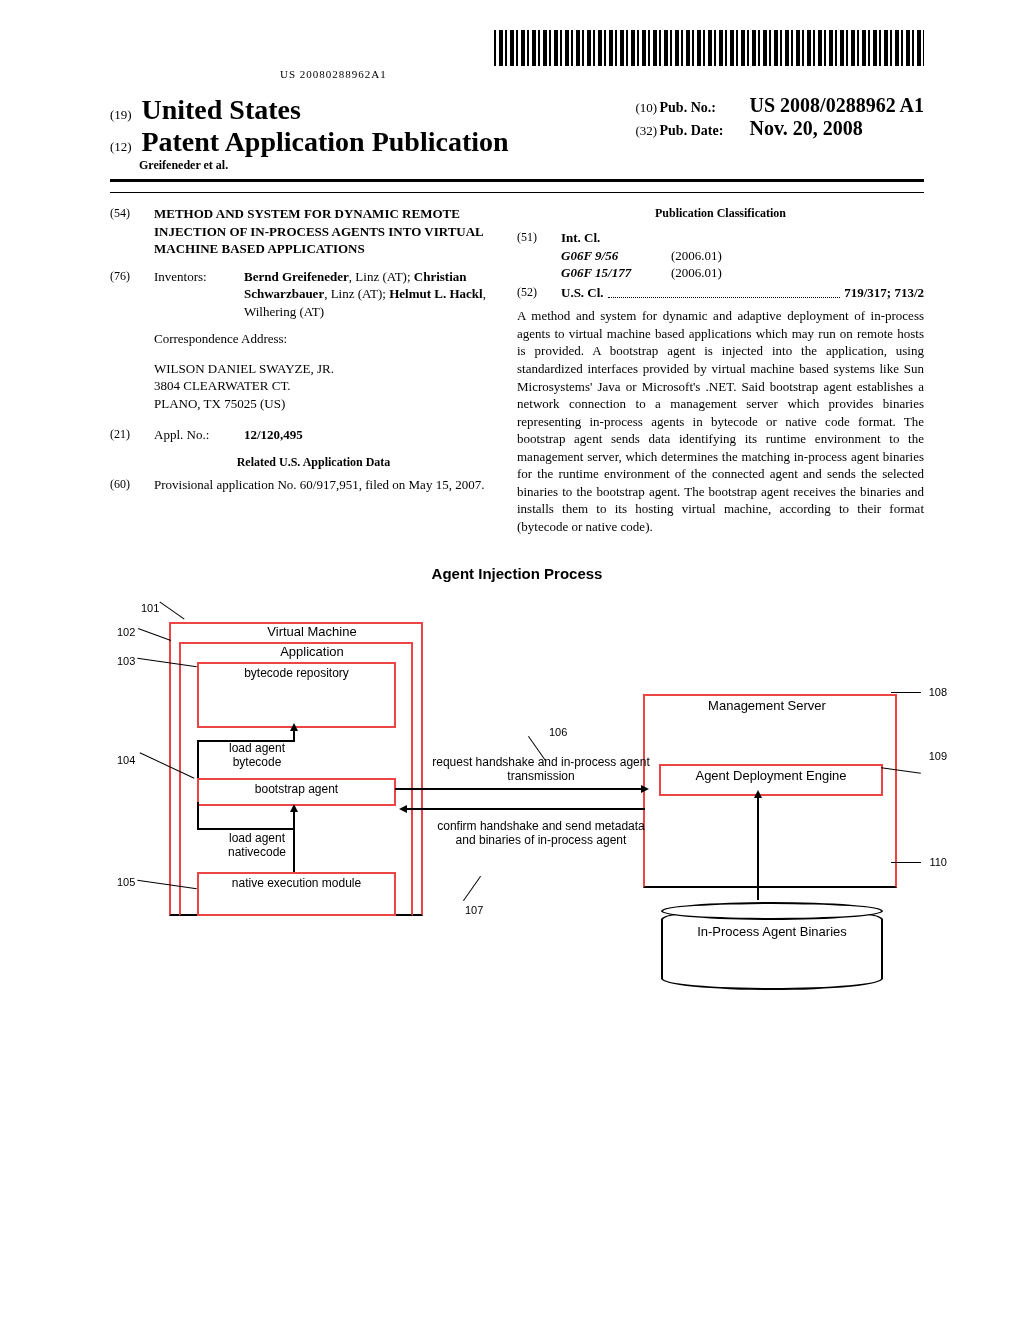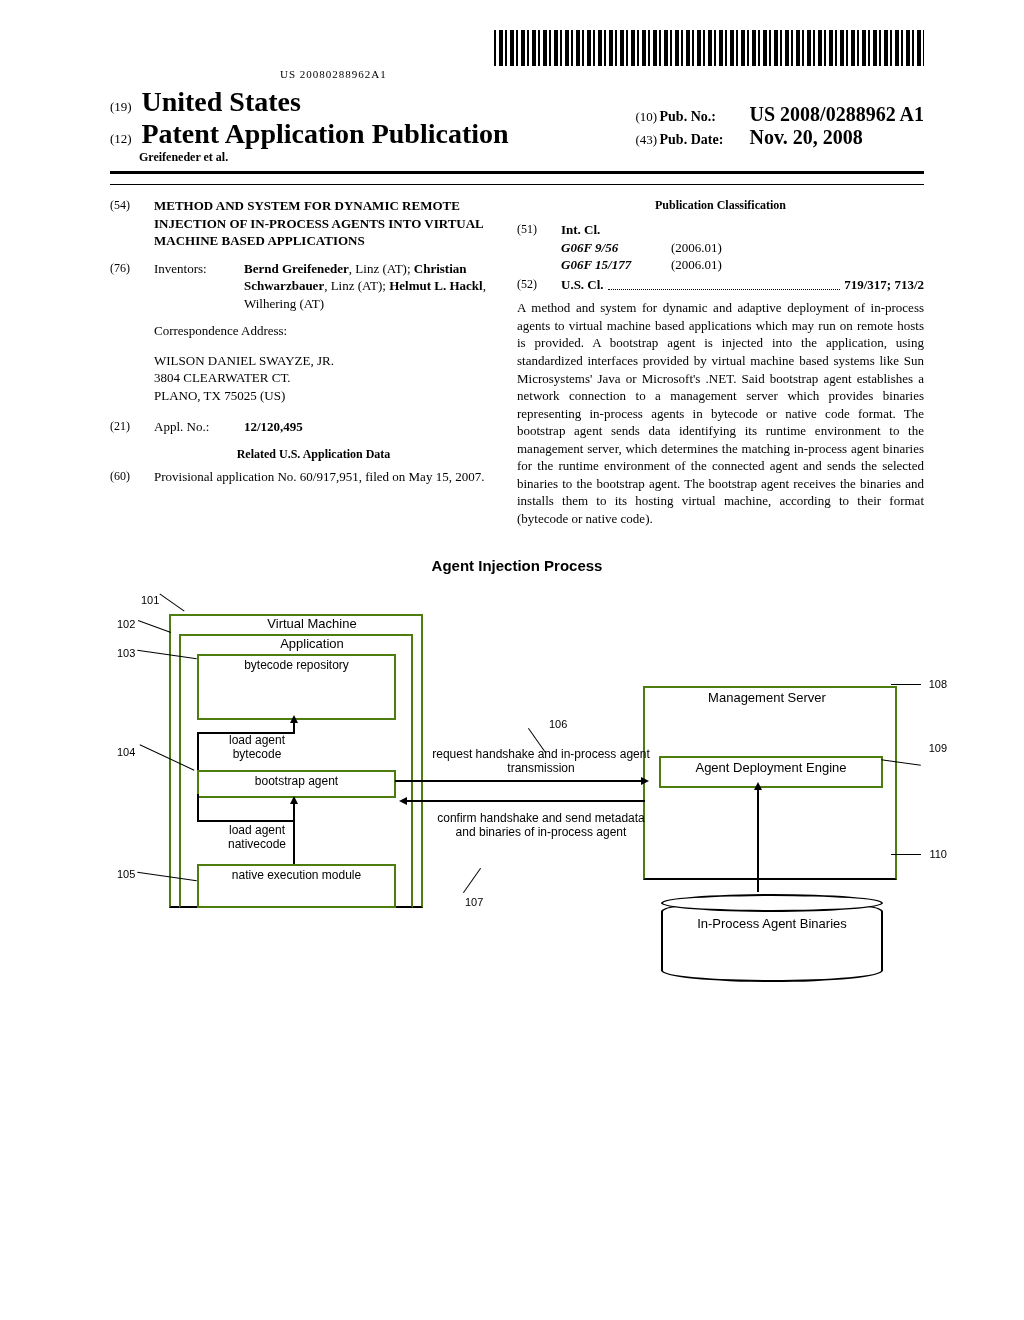--- a/index.html
+++ b/index.html
@@ -30,22 +30,22 @@
   .barcode-num {
     font-size: 11px;
     letter-spacing: 1px;
     text-align: left;
     padding-left: 170px;
     margin-top: 2px;
   }
   .top-block {
     display: flex;
     justify-content: space-between;
-    align-items: center;
-    margin-top: 6px;
+    align-items: flex-start;
+    margin-top: 14px;
     margin-bottom: 4px;
   }
   .top-left .us-code { font-size: 13px; }
   .top-left .us-big { font-size: 28px; font-weight: bold; }
   .top-left .pub-big { font-size: 28px; font-weight: bold; }
   .top-left .pub-code { font-size: 13px; }
   .top-left .authors { font-size: 12px; font-weight: bold; padding-left: 29px; }
   .top-right { text-align: left; font-size: 14px; }
   .top-right .line { display: flex; align-items: baseline; }
   .top-right .line .code { font-size: 13px; width: 24px; }
@@ -79,21 +79,21 @@
   .figure-title { text-align: center; font-weight: bold; font-family: Arial, sans-serif; font-size: 15px; margin-top: 30px; margin-bottom: 16px; }
   .figure-area {
     position: relative;
     width: 800px;
     height: 440px;
     margin: 0 auto;
     font-family: Arial, sans-serif;
     font-size: 12px;
   }
   .box {
-    border: 2px solid #4d7c0f;
+    border: 2px solid #ef4444;
     text-align: center;
     background: #fff;
     position: absolute;
   }
   .nest-vm { left: 52px; top: 24px; width: 250px; height: 290px; border-bottom: 2px solid #000; }
   .vm-label { position: absolute; left: 130px; top: 26px; width: 130px; text-align: center; font-size: 13px; }
   .nest-app { left: 62px; top: 44px; width: 230px; height: 270px; border-bottom: 2px solid #000; }
   .app-label { position: absolute; left: 130px; top: 46px; width: 130px; text-align: center; font-size: 13px; }
   .nest-repo { left: 80px; top: 64px; width: 195px; height: 60px; padding-top: 2px; }
   .nest-bootstrap { left: 80px; top: 180px; width: 195px; height: 22px; padding-top: 2px; }
@@ -198,21 +198,21 @@
       </div>
       <div class="authors">Greifeneder et al.</div>
     </div>
     <div class="top-right">
       <div class="line">
         <span class="code">(10)</span>
         <span class="lab">Pub. No.:</span>
         <span class="big">US 2008/0288962 A1</span>
       </div>
       <div class="line">
-        <span class="code">(43)</span>
+        <span class="code">(32)</span>
         <span class="lab">Pub. Date:</span>
         <span class="big">Nov. 20, 2008</span>
       </div>
     </div>
   </div>
 
   <div class="hr-thick"></div>
   <div class="hr-thin"></div>
 
   <div class="bib-cols">

